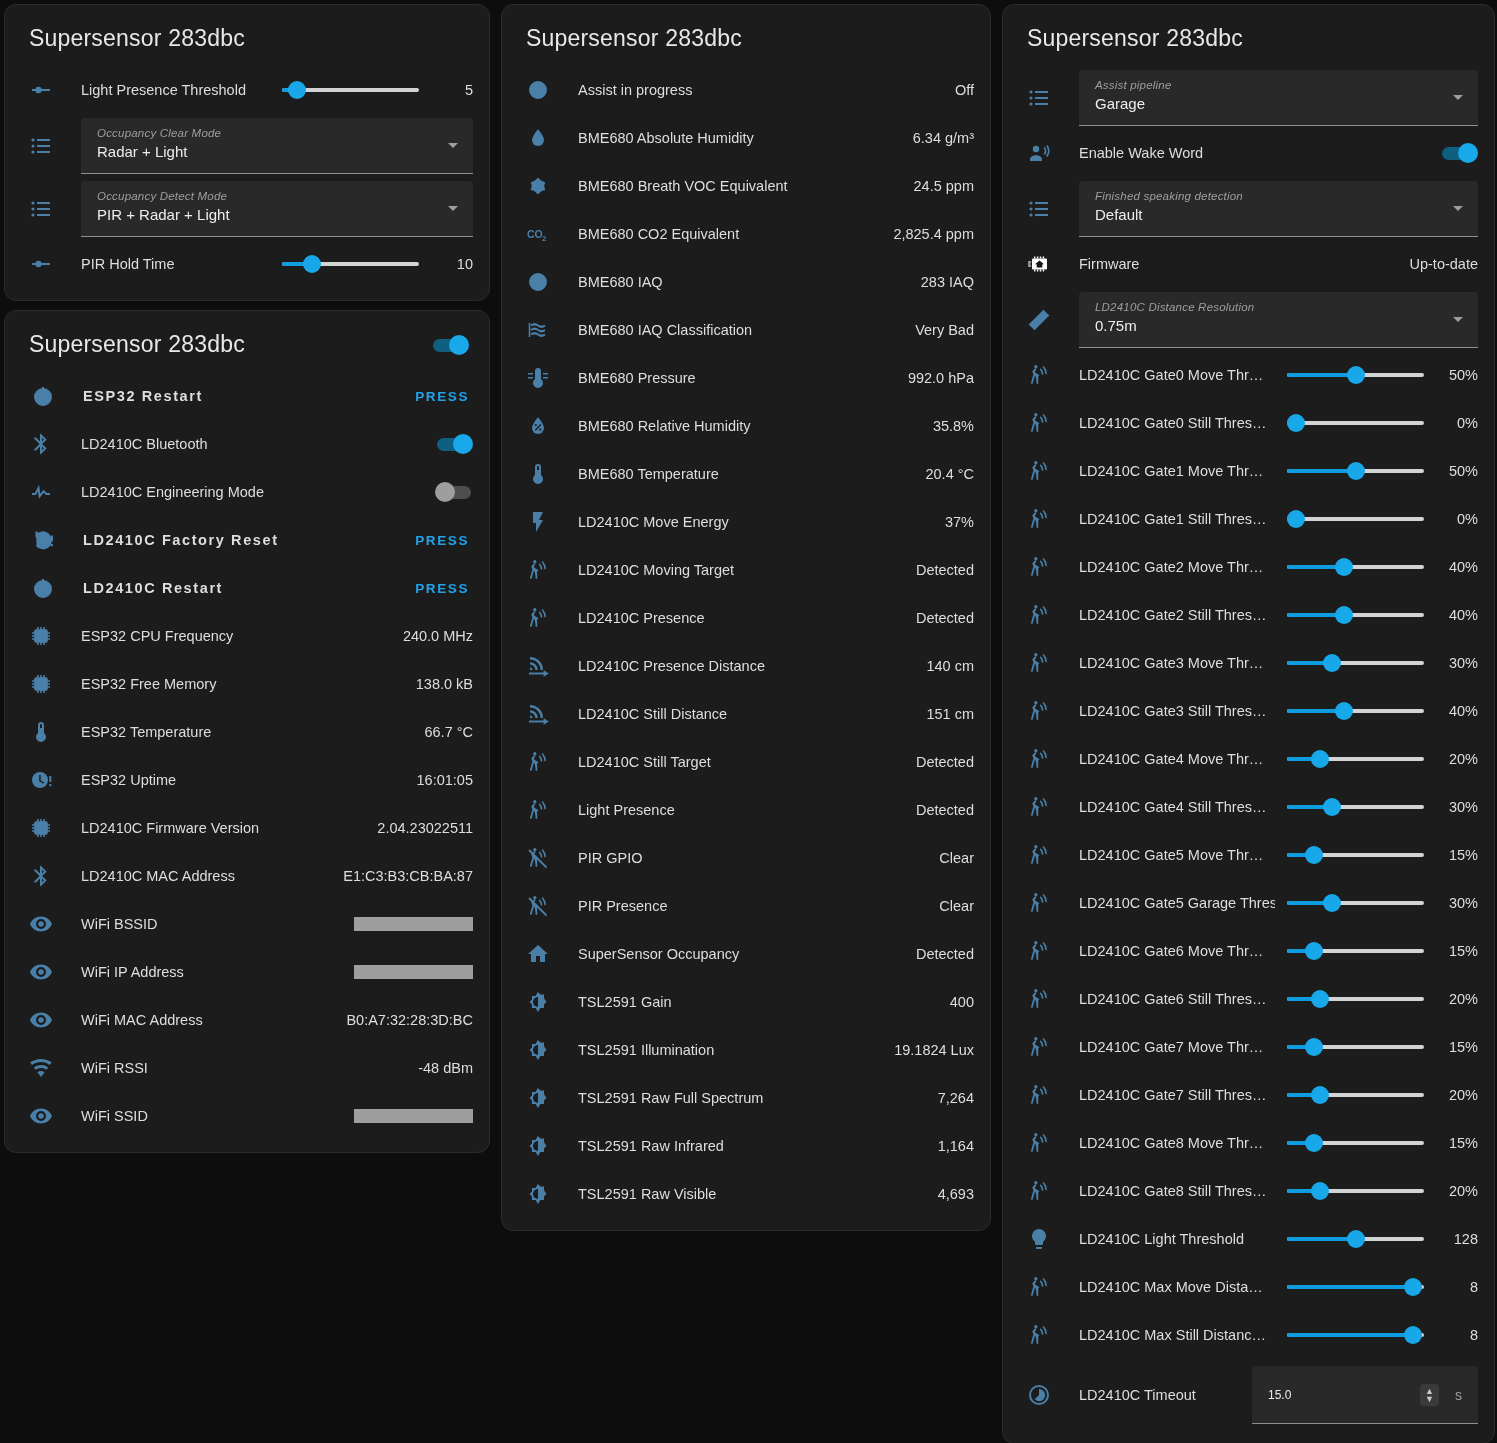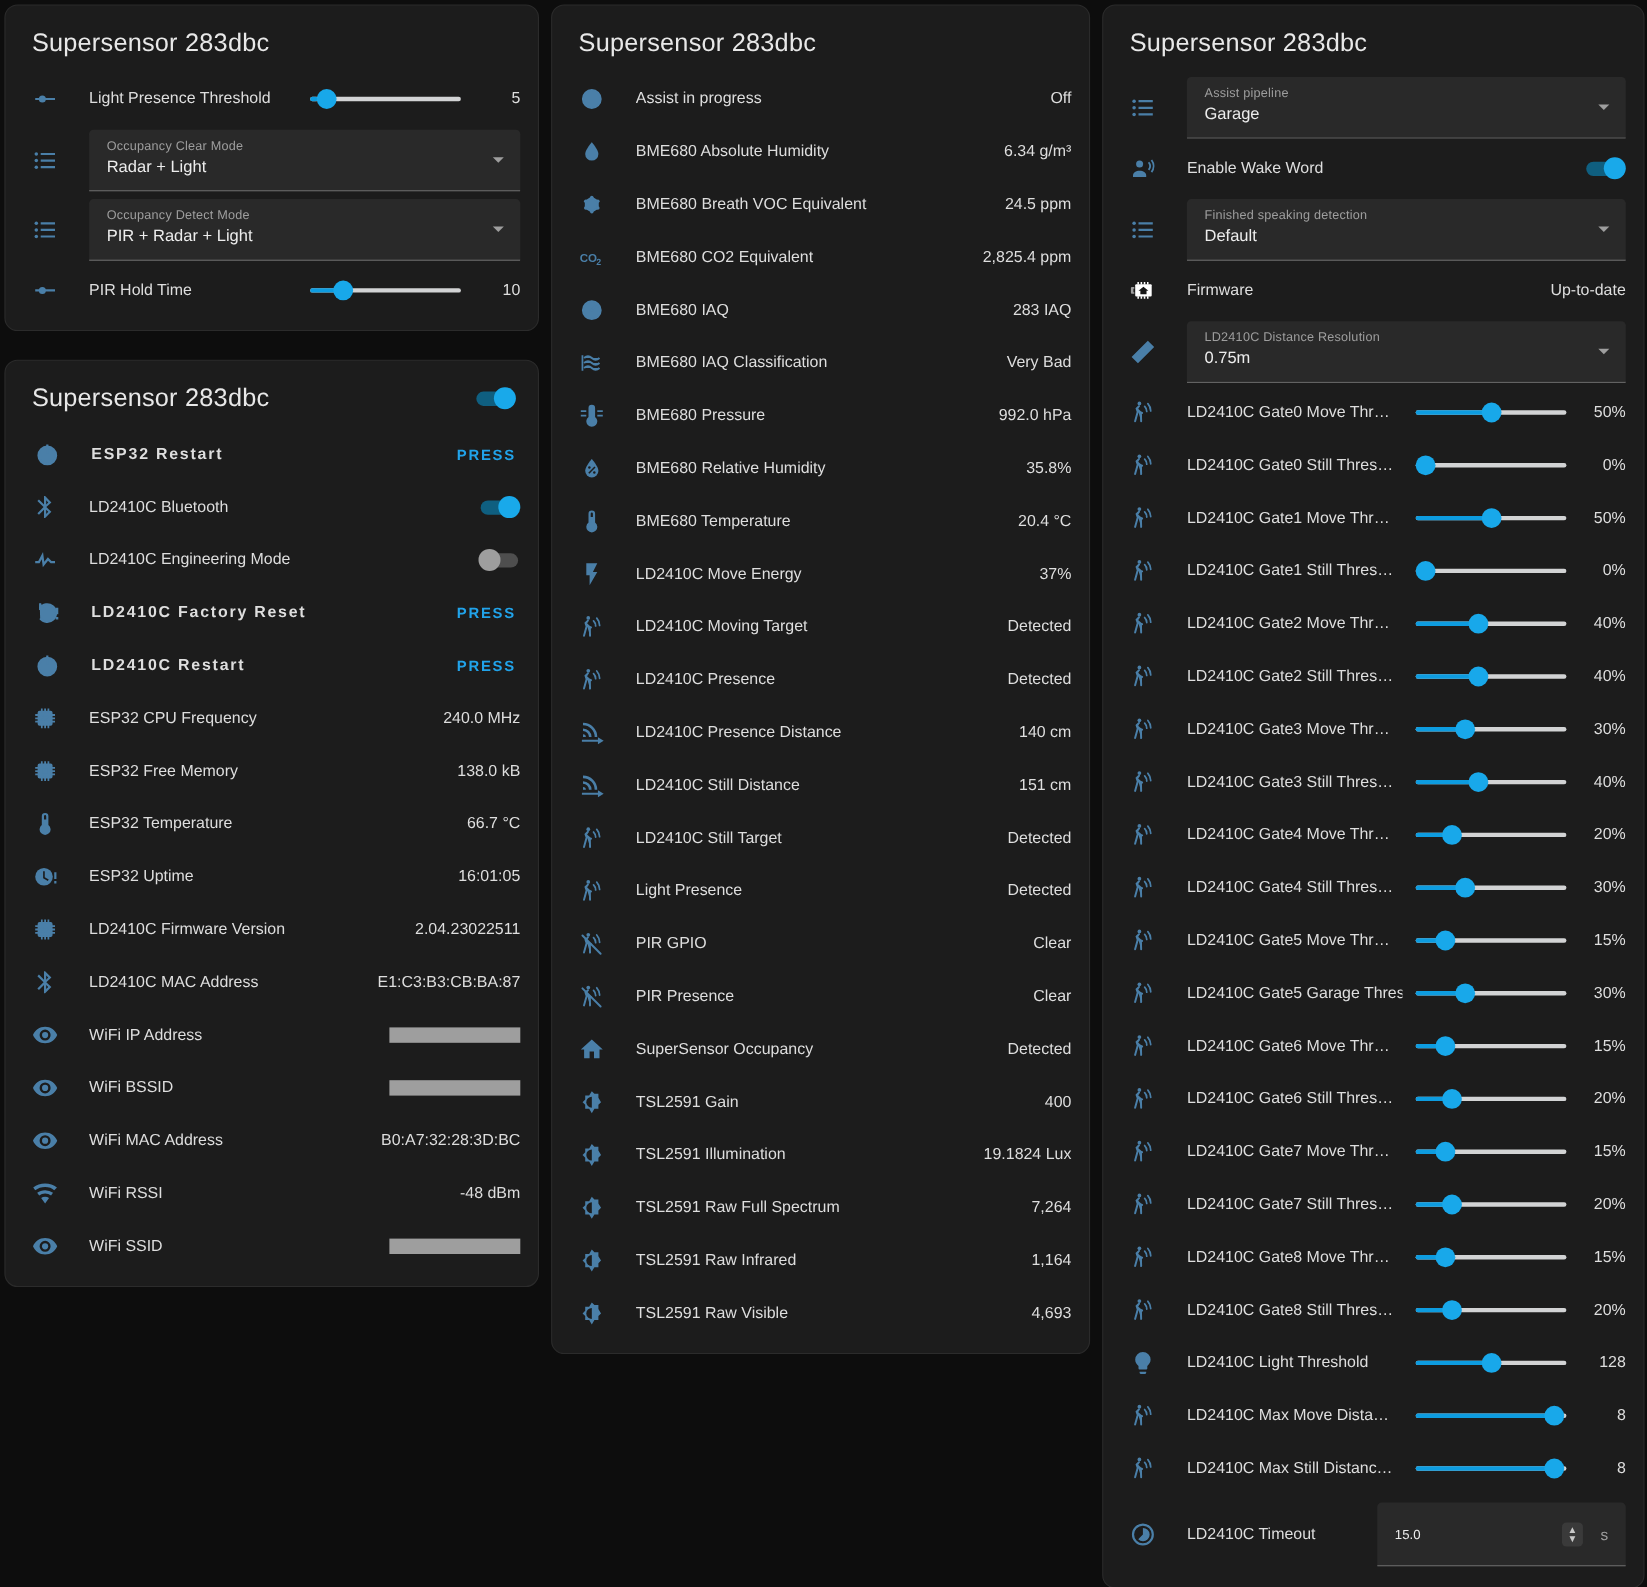--- a/index.html
+++ b/index.html
@@ -1,18 +1,18 @@
 <!DOCTYPE html>
 <html><head>
 <meta charset="utf-8">
 <style>
   html,body{margin:0;padding:0;width:1497px;height:1443px;overflow:hidden;
     background:#0d0d0d;font-family:"Liberation Sans",sans-serif;}
   .wrap{display:grid;grid-template-columns:486px 490px 493px;gap:8px 11px;padding:4px;align-items:start;}
-  .col{display:flex;flex-direction:column;gap:26px;min-width:0;}
+  .col{display:flex;flex-direction:column;gap:9px;min-width:0;}
   .card{background:#1c1c1c;border:1px solid #2b2b2b;border-radius:12px;padding:12px 16px 12px;box-sizing:border-box;}
   .card-head{display:flex;align-items:center;justify-content:space-between;margin:8px 4px 14px 8px;}
   .card-title{font-size:23px;font-weight:400;color:#e8e8e8;letter-spacing:.2px;margin:0;}
   .row{display:flex;align-items:center;min-height:48px;}
   .row.select{min-height:63px;}
   .row.number{min-height:72px;}
   .icon{width:24px;height:24px;flex:none;margin:0 28px 0 8px;color:#4a7fa8;}
   .icon svg{width:24px;height:24px;display:block;fill:currentColor;}
   .label{flex:1;min-width:0;color:#dedede;font-size:14.5px;white-space:nowrap;overflow:hidden;}
   .value{margin-left:auto;color:#dedede;font-size:14.5px;white-space:nowrap;text-align:right;padding-left:10px;}
@@ -26,21 +26,21 @@
   .switch.off .th{right:auto;left:0;background:#9e9e9e;}
   
   .slider{position:relative;width:137px;height:20px;flex:none;margin-left:12px;cursor:pointer;}
   .slider .trk{position:absolute;top:8px;left:0;right:0;height:4px;border-radius:2px;background:#d2d3d4;}
   .slider .fill{position:absolute;top:8px;left:0;height:4px;border-radius:2px;background:#0d9ce0;}
   .slider .th{position:absolute;top:1px;width:18px;height:18px;border-radius:50%;background:#18a8ea;}
   .row.slider-row .value{min-width:44px;}
   
   .selbox{flex:1;min-width:0;position:relative;background:#292929;border-radius:4px 4px 0 0;
     border-bottom:1px solid #8f8f8f;padding:9px 36px 8px 16px;min-height:56px;box-sizing:border-box;cursor:pointer;}
-  .selbox .sl{display:block;font-size:11.5px;color:#9e9e9e;letter-spacing:.2px;}
+  .selbox .sl{display:block;font-size:11.5px;color:#9e9e9e;letter-spacing:.2px;font-style:italic;}
   .selbox .sv{display:block;font-size:15px;color:#ededed;margin-top:4px;}
   .selbox .chev{position:absolute;right:15px;top:50%;margin-top:-2px;width:0;height:0;
     border-left:5px solid transparent;border-right:5px solid transparent;border-top:5px solid #9e9e9e;}
   
   .numbox{width:226px;height:58px;background:#292929;border-radius:4px 4px 0 0;border-bottom:1px solid #8f8f8f;
     display:flex;align-items:center;padding:0 12px 0 16px;box-sizing:border-box;margin-left:auto;}
   .numbox .nv{flex:1;font-size:12px;color:#ededed;}
   .numbox .stepper{color:#c9c9c9;background:#3a3a3a;border-radius:4px;padding:3px 5px;font-size:9px;
     line-height:8px;display:flex;flex-direction:column;cursor:pointer;}
   .numbox .unit{color:#9e9e9e;margin-left:16px;margin-right:4px;font-size:14px;}
@@ -244,31 +244,31 @@
             <span class="label">LD2410C MAC Address</span>
             <span class="value">E1:C3:B3:CB:BA:87</span>
           </div>
           <div class="row redacted">
             <span class="icon">
               <svg viewBox="0 0 24 24">
                 <path d="M12 4.5C7 4.5 2.73 7.61 1 12c1.73 4.39 6 7.5 11 7.5s9.27-3.11 11-7.5c-1.73-4.39-6-7.5-11-7.5zm0 12.5a5 5 0 1 1 0-10 5 5 0 0 1 0 10z"></path>
                 <circle cx="12" cy="12" r="2.8"></circle>
               </svg>
             </span>
-            <span class="label">WiFi IP Address</span>
+            <span class="label">WiFi BSSID</span>
             <div class="redbar"></div>
           </div>
           <div class="row redacted">
             <span class="icon">
               <svg viewBox="0 0 24 24">
                 <path d="M12 4.5C7 4.5 2.73 7.61 1 12c1.73 4.39 6 7.5 11 7.5s9.27-3.11 11-7.5c-1.73-4.39-6-7.5-11-7.5zm0 12.5a5 5 0 1 1 0-10 5 5 0 0 1 0 10z"></path>
                 <circle cx="12" cy="12" r="2.8"></circle>
               </svg>
             </span>
-            <span class="label">WiFi BSSID</span>
+            <span class="label">WiFi IP Address</span>
             <div class="redbar"></div>
           </div>
           <div class="row text">
             <span class="icon">
               <svg viewBox="0 0 24 24">
                 <path d="M12 4.5C7 4.5 2.73 7.61 1 12c1.73 4.39 6 7.5 11 7.5s9.27-3.11 11-7.5c-1.73-4.39-6-7.5-11-7.5zm0 12.5a5 5 0 1 1 0-10 5 5 0 0 1 0 10z"></path>
                 <circle cx="12" cy="12" r="2.8"></circle>
               </svg>
             </span>
             <span class="label">WiFi MAC Address</span>

